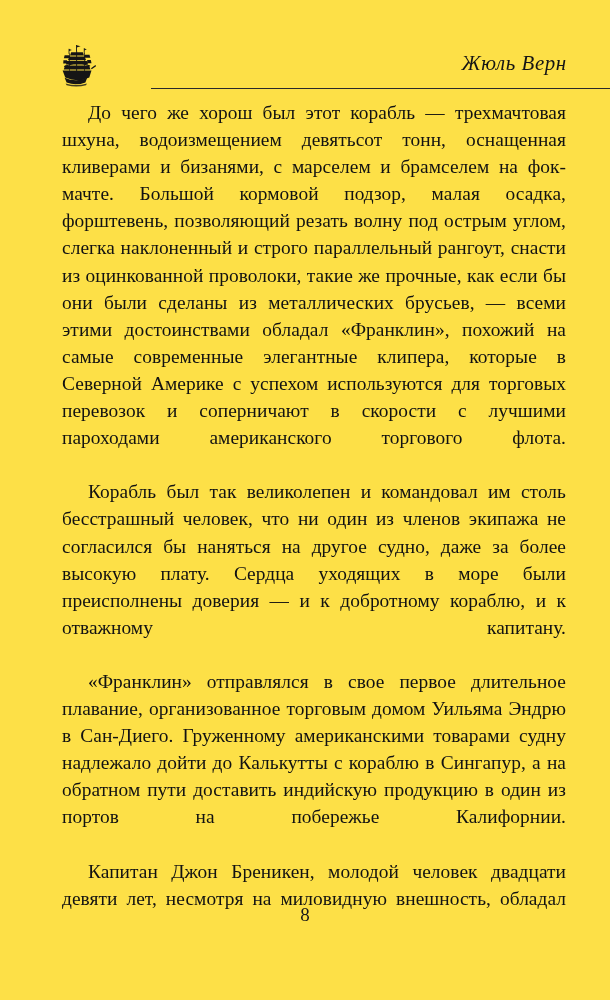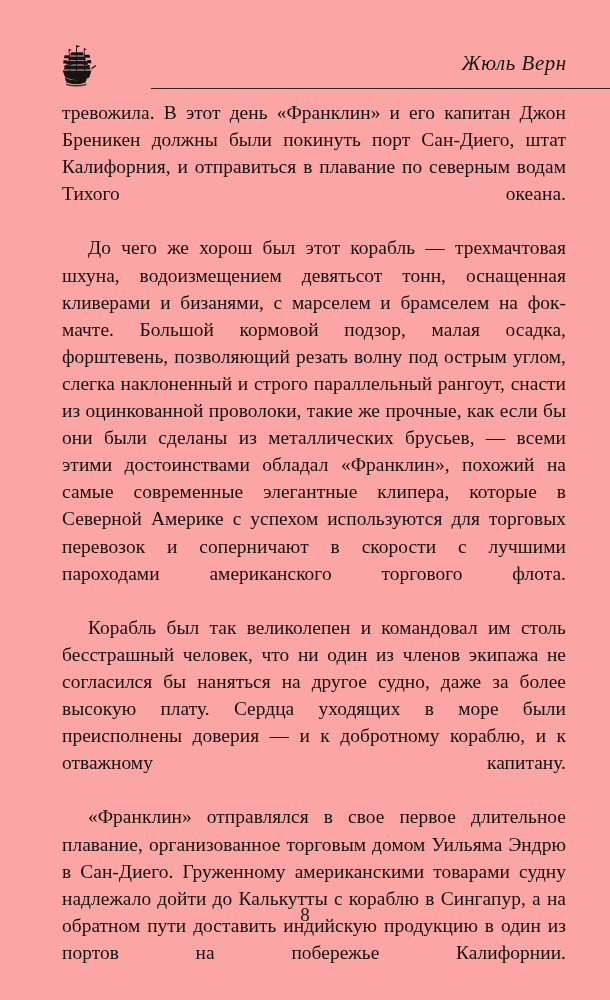--- a/index.html
+++ b/index.html
@@ -14,21 +14,21 @@
     overflow: hidden;
     font-family: "Liberation Serif", "DejaVu Serif", serif;
     color: #111111;
     -webkit-font-smoothing: antialiased;
   }
 
   .page {
     position: relative;
     width: 610px;
     height: 1000px;
-    background: #fca5a5;
+    background: #fde047;
     box-sizing: border-box;
   }
 
   
   .running-head {
     position: absolute;
     left: 58px;
     top: 42px;
     width: 509px;
     height: 50px;
@@ -154,21 +154,20 @@
         </g>
       </svg>
     </span>
 
     <span class="author-name">Жюль Верн</span>
 
     <span class="head-rule"></span>
   </div>
 
   <div class="textblock">
-    <p class="para">тревожила. В этот день «Франклин» и его капитан Джон Бреникен должны были покинуть порт Сан-Диего, штат Калифорния, и отправиться в плавание по северным водам Тихого океана.</p>
     <p class="para indent">До чего же хорош был этот корабль — трехмачтовая шхуна, водоизмещением девятьсот тонн, оснащенная кливерами и бизанями, с марселем и брамселем на фок-мачте. Большой кормовой подзор, малая осадка, форштевень, позволяющий резать волну под острым углом, слегка наклоненный и строго параллельный рангоут, снасти из оцинкованной проволоки, такие же прочные, как если бы они были сделаны из металлических брусьев, — всеми этими достоинствами обладал «Франклин», похожий на самые современные элегантные клипера, которые в Северной Америке с успехом используются для торговых перевозок и соперничают в скорости с лучшими пароходами американского торгового флота.</p>
     <p class="para indent">Корабль был так великолепен и командовал им столь бесстрашный человек, что ни один из членов экипажа не согласился бы наняться на другое судно, даже за более высокую плату. Сердца уходящих в море были преисполнены доверия — и к добротному кораблю, и к отважному капитану.</p>
     <p class="para indent">«Франклин» отправлялся в свое первое длительное плавание, организованное торговым домом Уильяма Эндрю в Сан-Диего. Груженному американскими товарами судну надлежало дойти до Калькутты с кораблю в Сингапур, а на обратном пути доставить индийскую продукцию в один из портов на побережье Калифорнии.</p>
     <p class="para indent">Капитан Джон Бреникен, молодой человек двадцати девяти лет, несмотря на миловидную внешность, обладал</p>
   </div>
 
   <div class="folio">8</div>
 
 </div>
 

